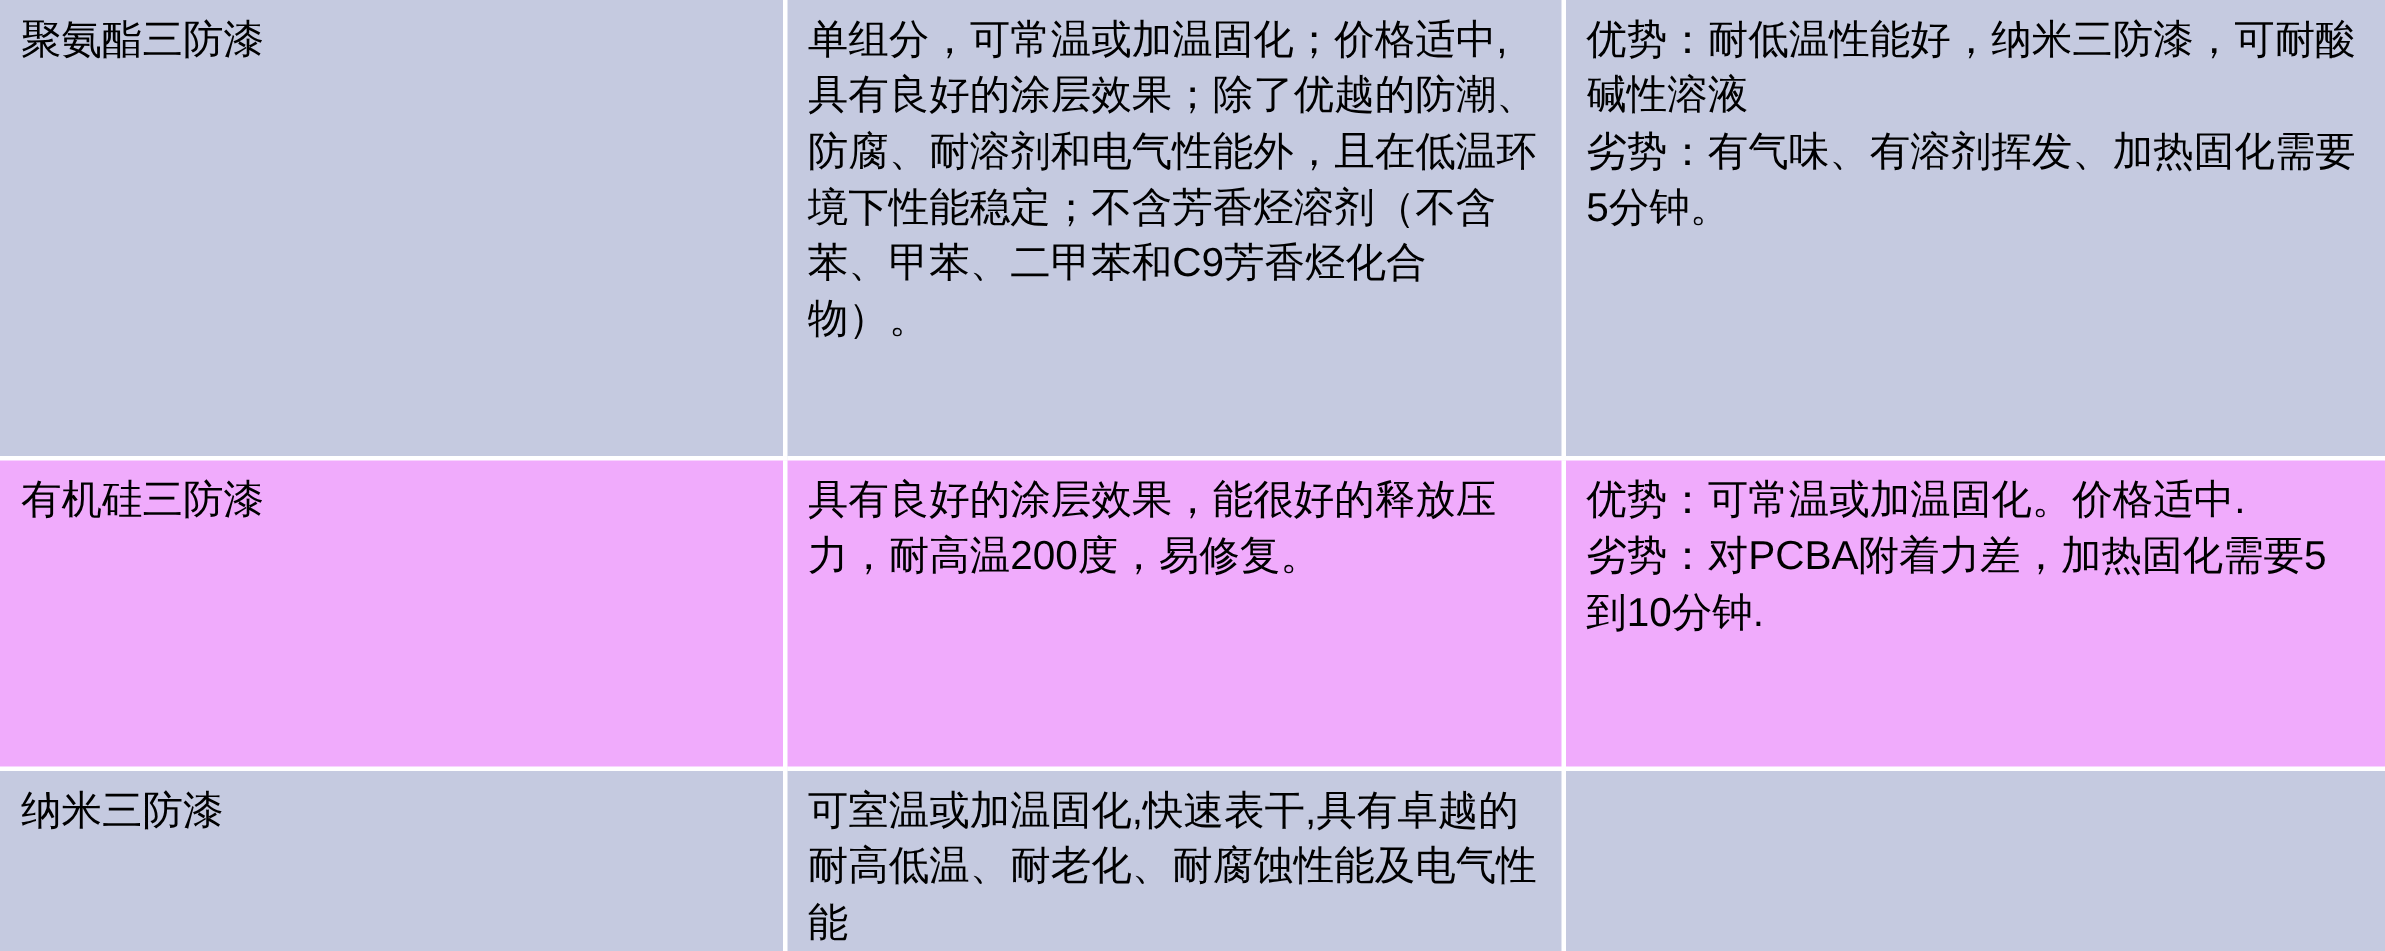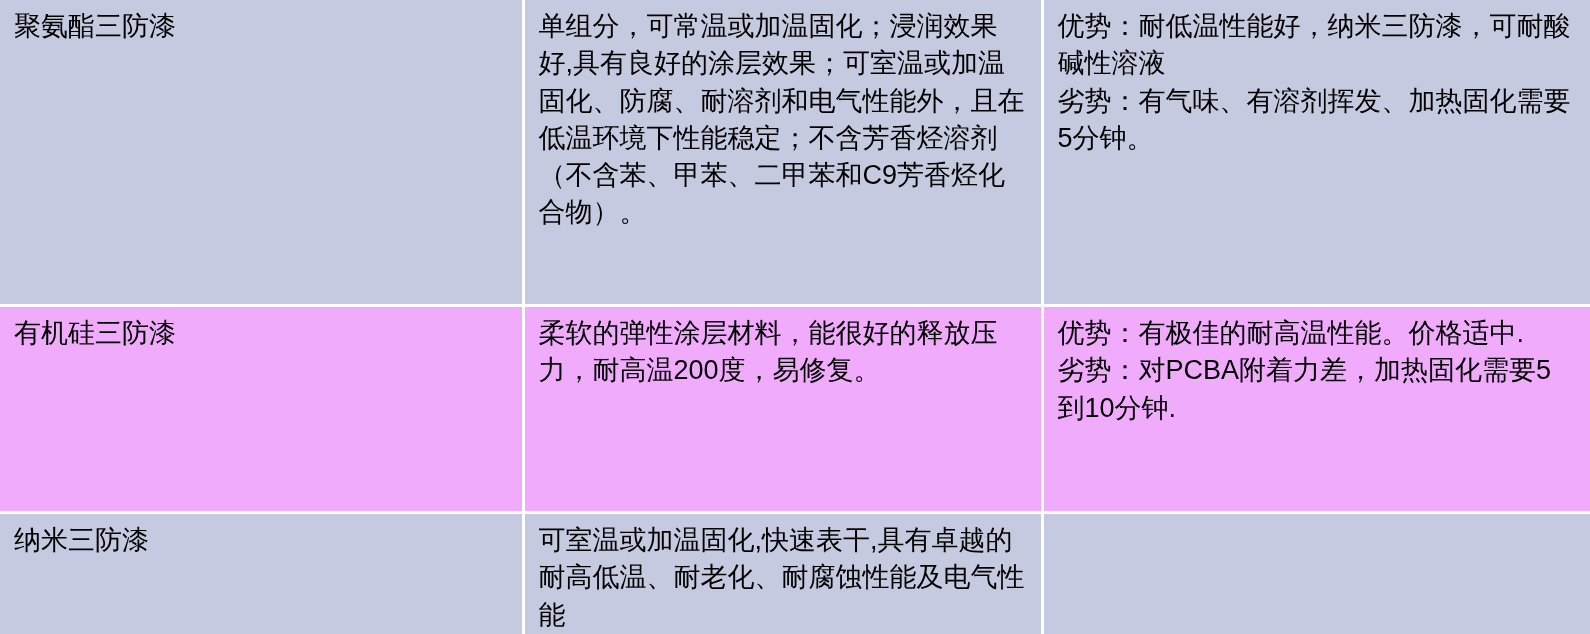--- a/index.html
+++ b/index.html
@@ -68,28 +68,28 @@
 <div class="table-wrap">
   <table class="coating-table">
     <colgroup>
       <col class="c1">
       <col class="c2">
       <col class="c3">
     </colgroup>
     <tbody>
       <tr class="row-shade row-first row-1">
         <td class="col-first">聚氨酯三防漆</td>
-        <td>单组分，可常温或加温固化；浸润效果好,具有良好的涂层效果；可室温或加温固化、防腐、耐溶剂和电气性能外，且在低温环境下性能稳定；不含芳香烃溶剂（不含苯、甲苯、二甲苯和C9芳香烃化合物）。</td>
+        <td>单组分，可常温或加温固化；价格适中,具有良好的涂层效果；除了优越的防潮、防腐、耐溶剂和电气性能外，且在低温环境下性能稳定；不含芳香烃溶剂（不含苯、甲苯、二甲苯和C9芳香烃化合物）。</td>
         <td class="col-last">优势：耐低温性能好，纳米三防漆，可耐酸碱性溶液
 劣势：有气味、有溶剂挥发、加热固化需要5分钟。</td>
       </tr>
       <tr class="row-light row-2">
         <td class="col-first">有机硅三防漆</td>
-        <td>柔软的弹性涂层材料，能很好的释放压力，耐高温200度，易修复。</td>
-        <td class="col-last">优势：有极佳的耐高温性能。价格适中.
+        <td>具有良好的涂层效果，能很好的释放压力，耐高温200度，易修复。</td>
+        <td class="col-last">优势：可常温或加温固化。价格适中.
 劣势：对PCBA附着力差，加热固化需要5到10分钟.</td>
       </tr>
       <tr class="row-shade row-3">
         <td class="col-first">纳米三防漆</td>
         <td>可室温或加温固化,快速表干,具有卓越的耐高低温、耐老化、耐腐蚀性能及电气性能</td>
         <td class="col-last cell-empty"></td>
       </tr>
     </tbody>
   </table>
 </div>

